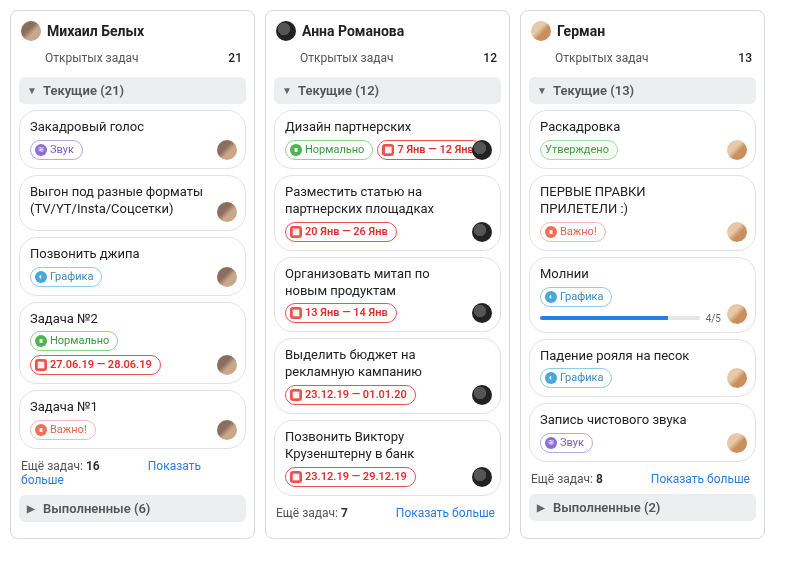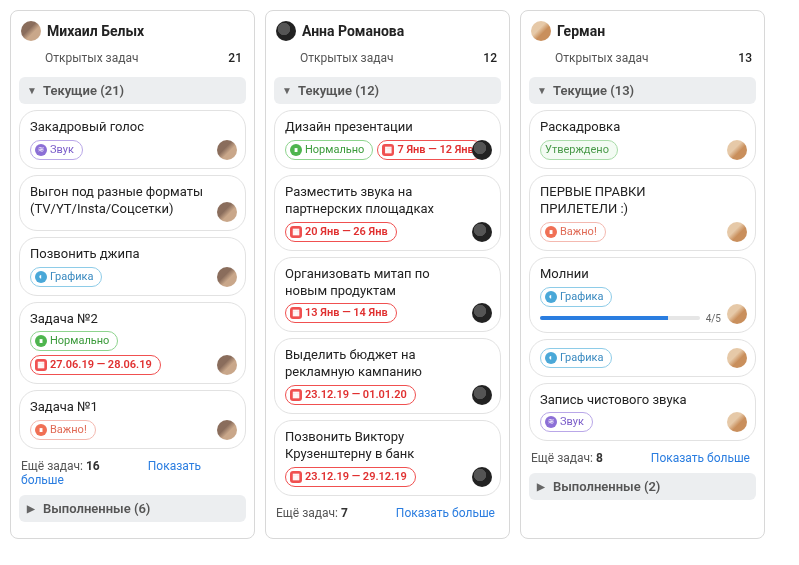--- a/index.html
+++ b/index.html
@@ -220,35 +220,35 @@
       </div>
       <div class="stat-row">
         <span>Открытых задач</span>
         <span class="cnt">12</span>
       </div>
       <div class="section-header">
         <span class="chev">▼</span>
         <span>Текущие (12)</span>
       </div>
       <div class="card">
-        <div class="card-title">Дизайн презентации</div>
+        <div class="card-title">Дизайн партнерских</div>
         <div class="tags">
           <span class="tag tag-normal">
             <span class="ticon">∎</span>
             <span>Нормально</span>
           </span>
           <span class="tag tag-date">
             <span class="ticon">▦</span>
             <span>7 Янв — 12 Янв</span>
           </span>
         </div>
         <span class="avatar card-av anna"></span>
       </div>
       <div class="card">
-        <div class="card-title">Разместить звука на партнерских площадках</div>
+        <div class="card-title">Разместить статью на партнерских площадках</div>
         <div class="tags">
           <span class="tag tag-date">
             <span class="ticon">▦</span>
             <span>20 Янв — 26 Янв</span>
           </span>
         </div>
         <span class="avatar card-av anna"></span>
       </div>
       <div class="card">
         <div class="card-title">Организовать митап по новым продуктам</div>
@@ -324,20 +324,21 @@
         </div>
         <div class="progress-wrap">
           <div class="progress-bar">
             <div class="progress-fill" style="width: 80%;"></div>
           </div>
           <span class="progress-text">4/5</span>
         </div>
         <span class="avatar card-av german"></span>
       </div>
       <div class="card">
+        <div class="card-title">Падение рояля на песок</div>
         <div class="tags">
           <span class="tag tag-graphics">
             <span class="ticon">◐</span>
             <span>Графика</span>
           </span>
         </div>
         <span class="avatar card-av german"></span>
       </div>
       <div class="card">
         <div class="card-title">Запись чистового звука</div>

